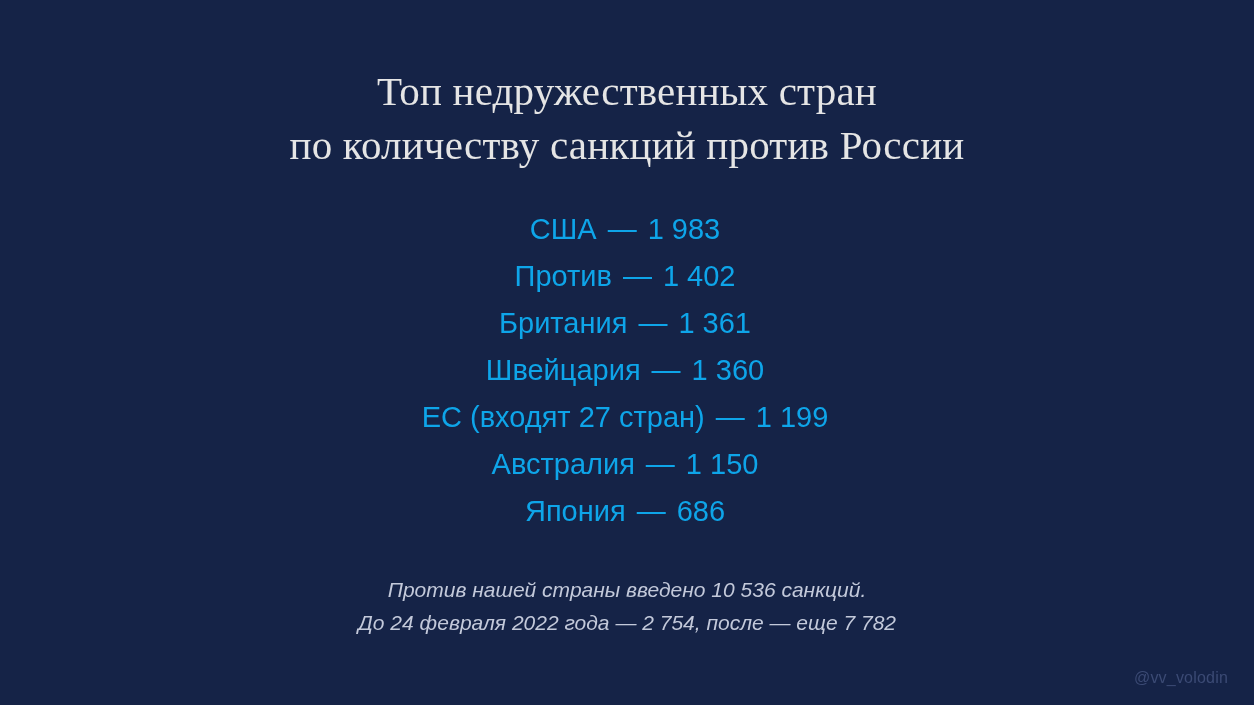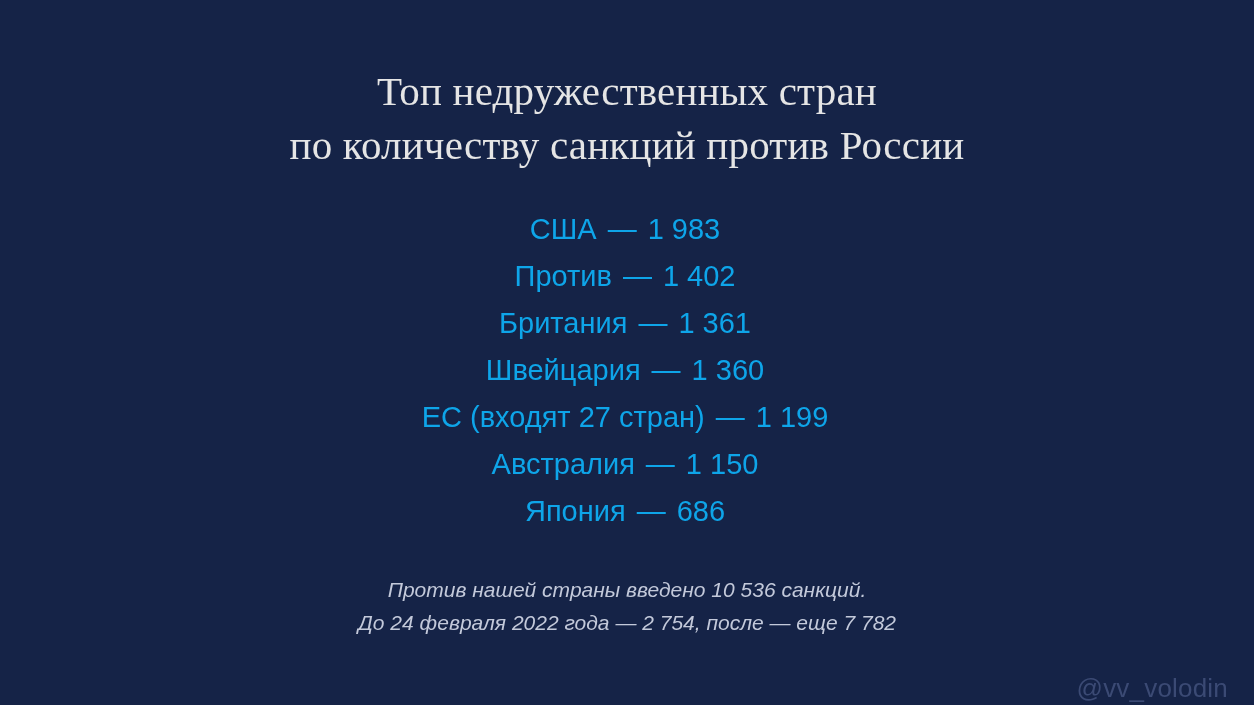--- a/index.html
+++ b/index.html
@@ -83,22 +83,22 @@
     color: #c3c9da;
   }
   .footnote div {
     white-space: nowrap;
     font-style: italic;
   }
 
   .handle {
     position: absolute;
     right: 26px;
-    bottom: 1px;
-    font-size: 26px;
+    bottom: 18px;
+    font-size: 16px;
     color: #3b4a74;
     letter-spacing: 0.2px;
   }
 </style>
 </head>
 <body>
 
 <div class="slide">
 
   <div class="title-block">

